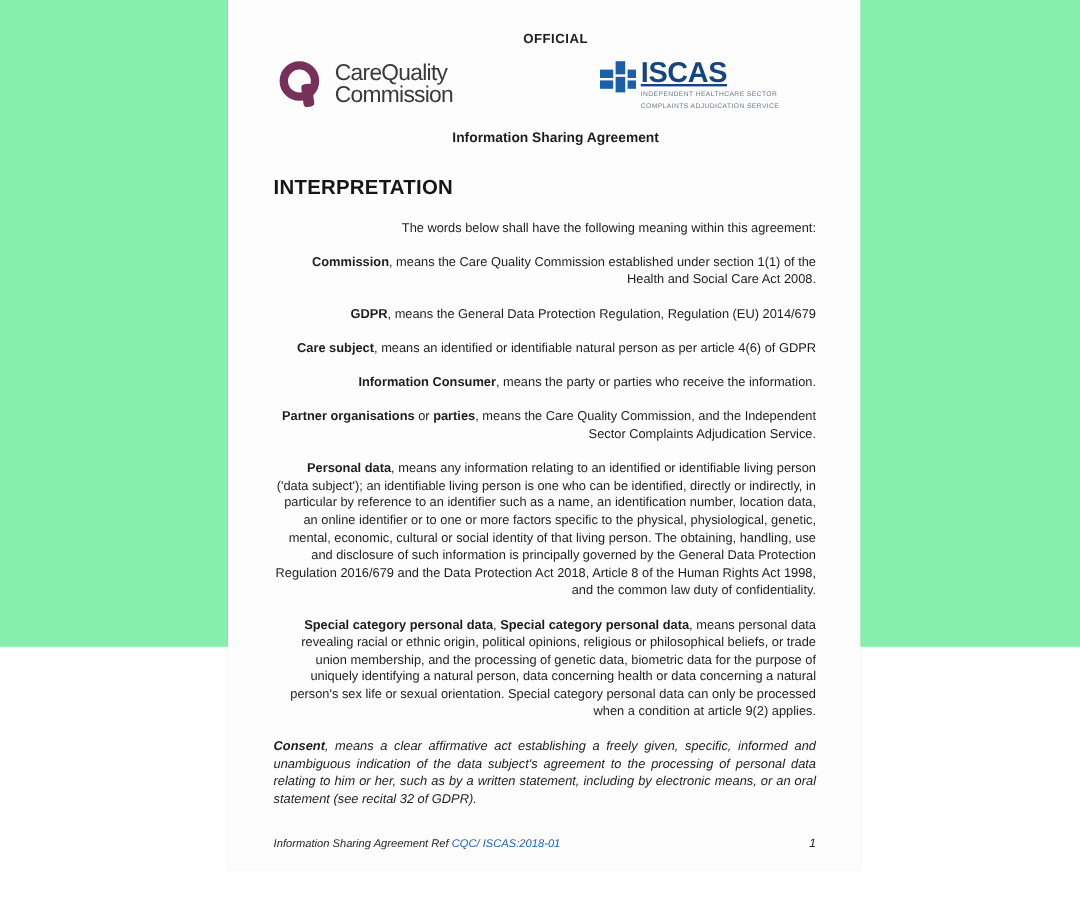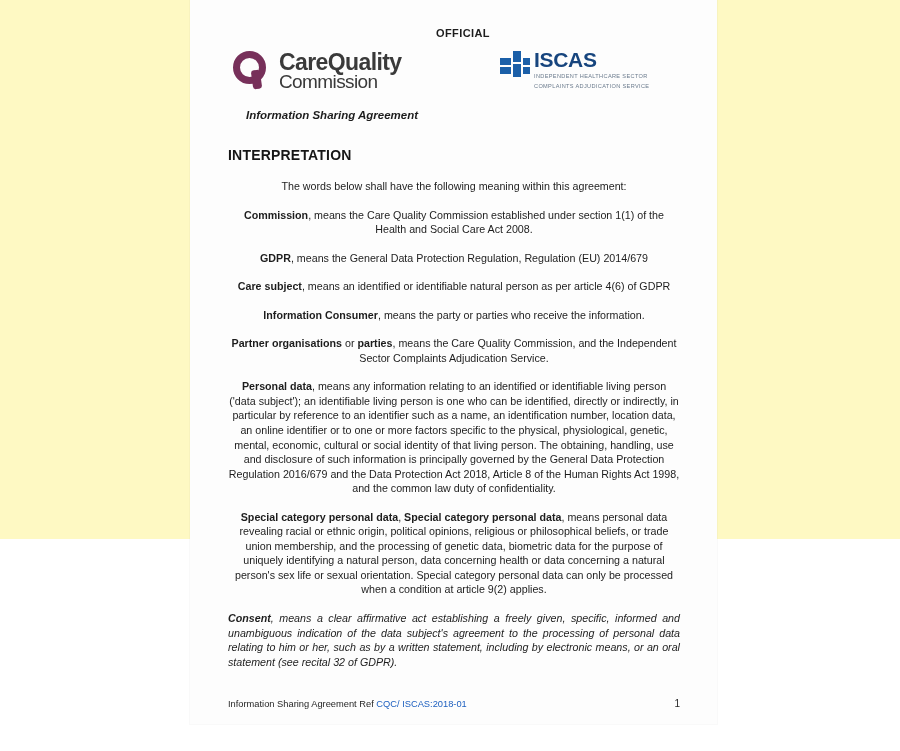--- a/index.html
+++ b/index.html
@@ -14,21 +14,21 @@
     overflow: hidden;
     font-family: "Liberation Sans", sans-serif;
     color: #1a1a1a;
   }
 
   
   #scan-canvas {
     position: relative;
     width: 900px;
     height: 539px;
-    background: #fef9c3;
+    background: #86efac;
   }
 
   
   #page-sheet {
     position: absolute;
     left: 190px;
     top: 0;
     width: 527px;
     height: 724px;
     background: #fdfdfd;
@@ -93,22 +93,22 @@
     background: #77305a;
     border-radius: 3px;
     transform: rotate(-8deg);
   }
   .cqc-words {
     margin-left: 5px;
     line-height: 0.97;
     color: #3a3a3a;
   }
   .cqc-words .l1 {
-    font-size: 23px;
-    font-weight: bold;
+    font-size: 19px;
+    font-weight: normal;
     letter-spacing: -0.6px;
   }
   .cqc-words .l2 {
     font-size: 19px;
     letter-spacing: -0.6px;
   }
 
   
   .iscas-logo {
     position: absolute;
@@ -130,76 +130,77 @@
     display: block;
   }
   .iscas-mark .q1 { left: 0;    top: 7px;  width: 11px; height: 7px; }
   .iscas-mark .q2 { left: 0;    top: 16px; width: 11px; height: 7px; }
   .iscas-mark .q3 { left: 13px; top: 0;    width: 8px;  height: 11px; }
   .iscas-mark .q4 { left: 13px; top: 13px; width: 8px;  height: 13px; }
   .iscas-mark .q5 { left: 23px; top: 7px;  width: 7px;  height: 7px; }
   .iscas-mark .q6 { left: 23px; top: 16px; width: 7px;  height: 7px; }
   .iscas-text { margin-left: 4px; }
   .iscas-name {
-    font-size: 21px;
+    font-size: 24px;
     font-weight: bold;
     color: #17457e;
     letter-spacing: -0.3px;
     line-height: 1;
+    text-decoration: underline;
   }
   .iscas-tag {
     font-size: 5.6px;
     color: #6a7a8c;
     letter-spacing: 0.35px;
     line-height: 1.45;
     margin-top: 2px;
   }
 
   .doc-title {
-    text-align: left;
+    text-align: center;
     font-size: 11.5px;
     font-weight: bold;
     color: #1d1d1d;
     margin-top: 4px;
     margin-left: 18px;
-    font-style: italic;
   }
 
   
   .body-block { margin-top: 26px; }
 
   .section-head {
-    font-size: 14px;
+    font-size: 17px;
     font-weight: bold;
     color: #161616;
     letter-spacing: 0.2px;
     margin-bottom: 16px;
   }
 
   p.para {
     font-size: 10.7px;
     line-height: 1.36;
     color: #1d1d1d;
     margin: 0 0 14px 0;
-    text-align: center;
+    text-align: right;
   }
   p.para.justify { text-align: justify; font-style: italic; }
   p.para b { font-weight: bold; }
 
   
   .footer {
     position: absolute;
     left: 228px;
     top: 698px;
     width: 452px;
     display: flex;
     justify-content: space-between;
     align-items: baseline;
     font-size: 9.3px;
     color: #262626;
+    font-style: italic;
   }
   .footer .ref-link { color: #1d5fbf; }
   .footer .pageno { font-size: 10px; }
 </style>
 </head>
 <body>
 
 <div id="scan-canvas">
   <div id="page-sheet"></div>
 

